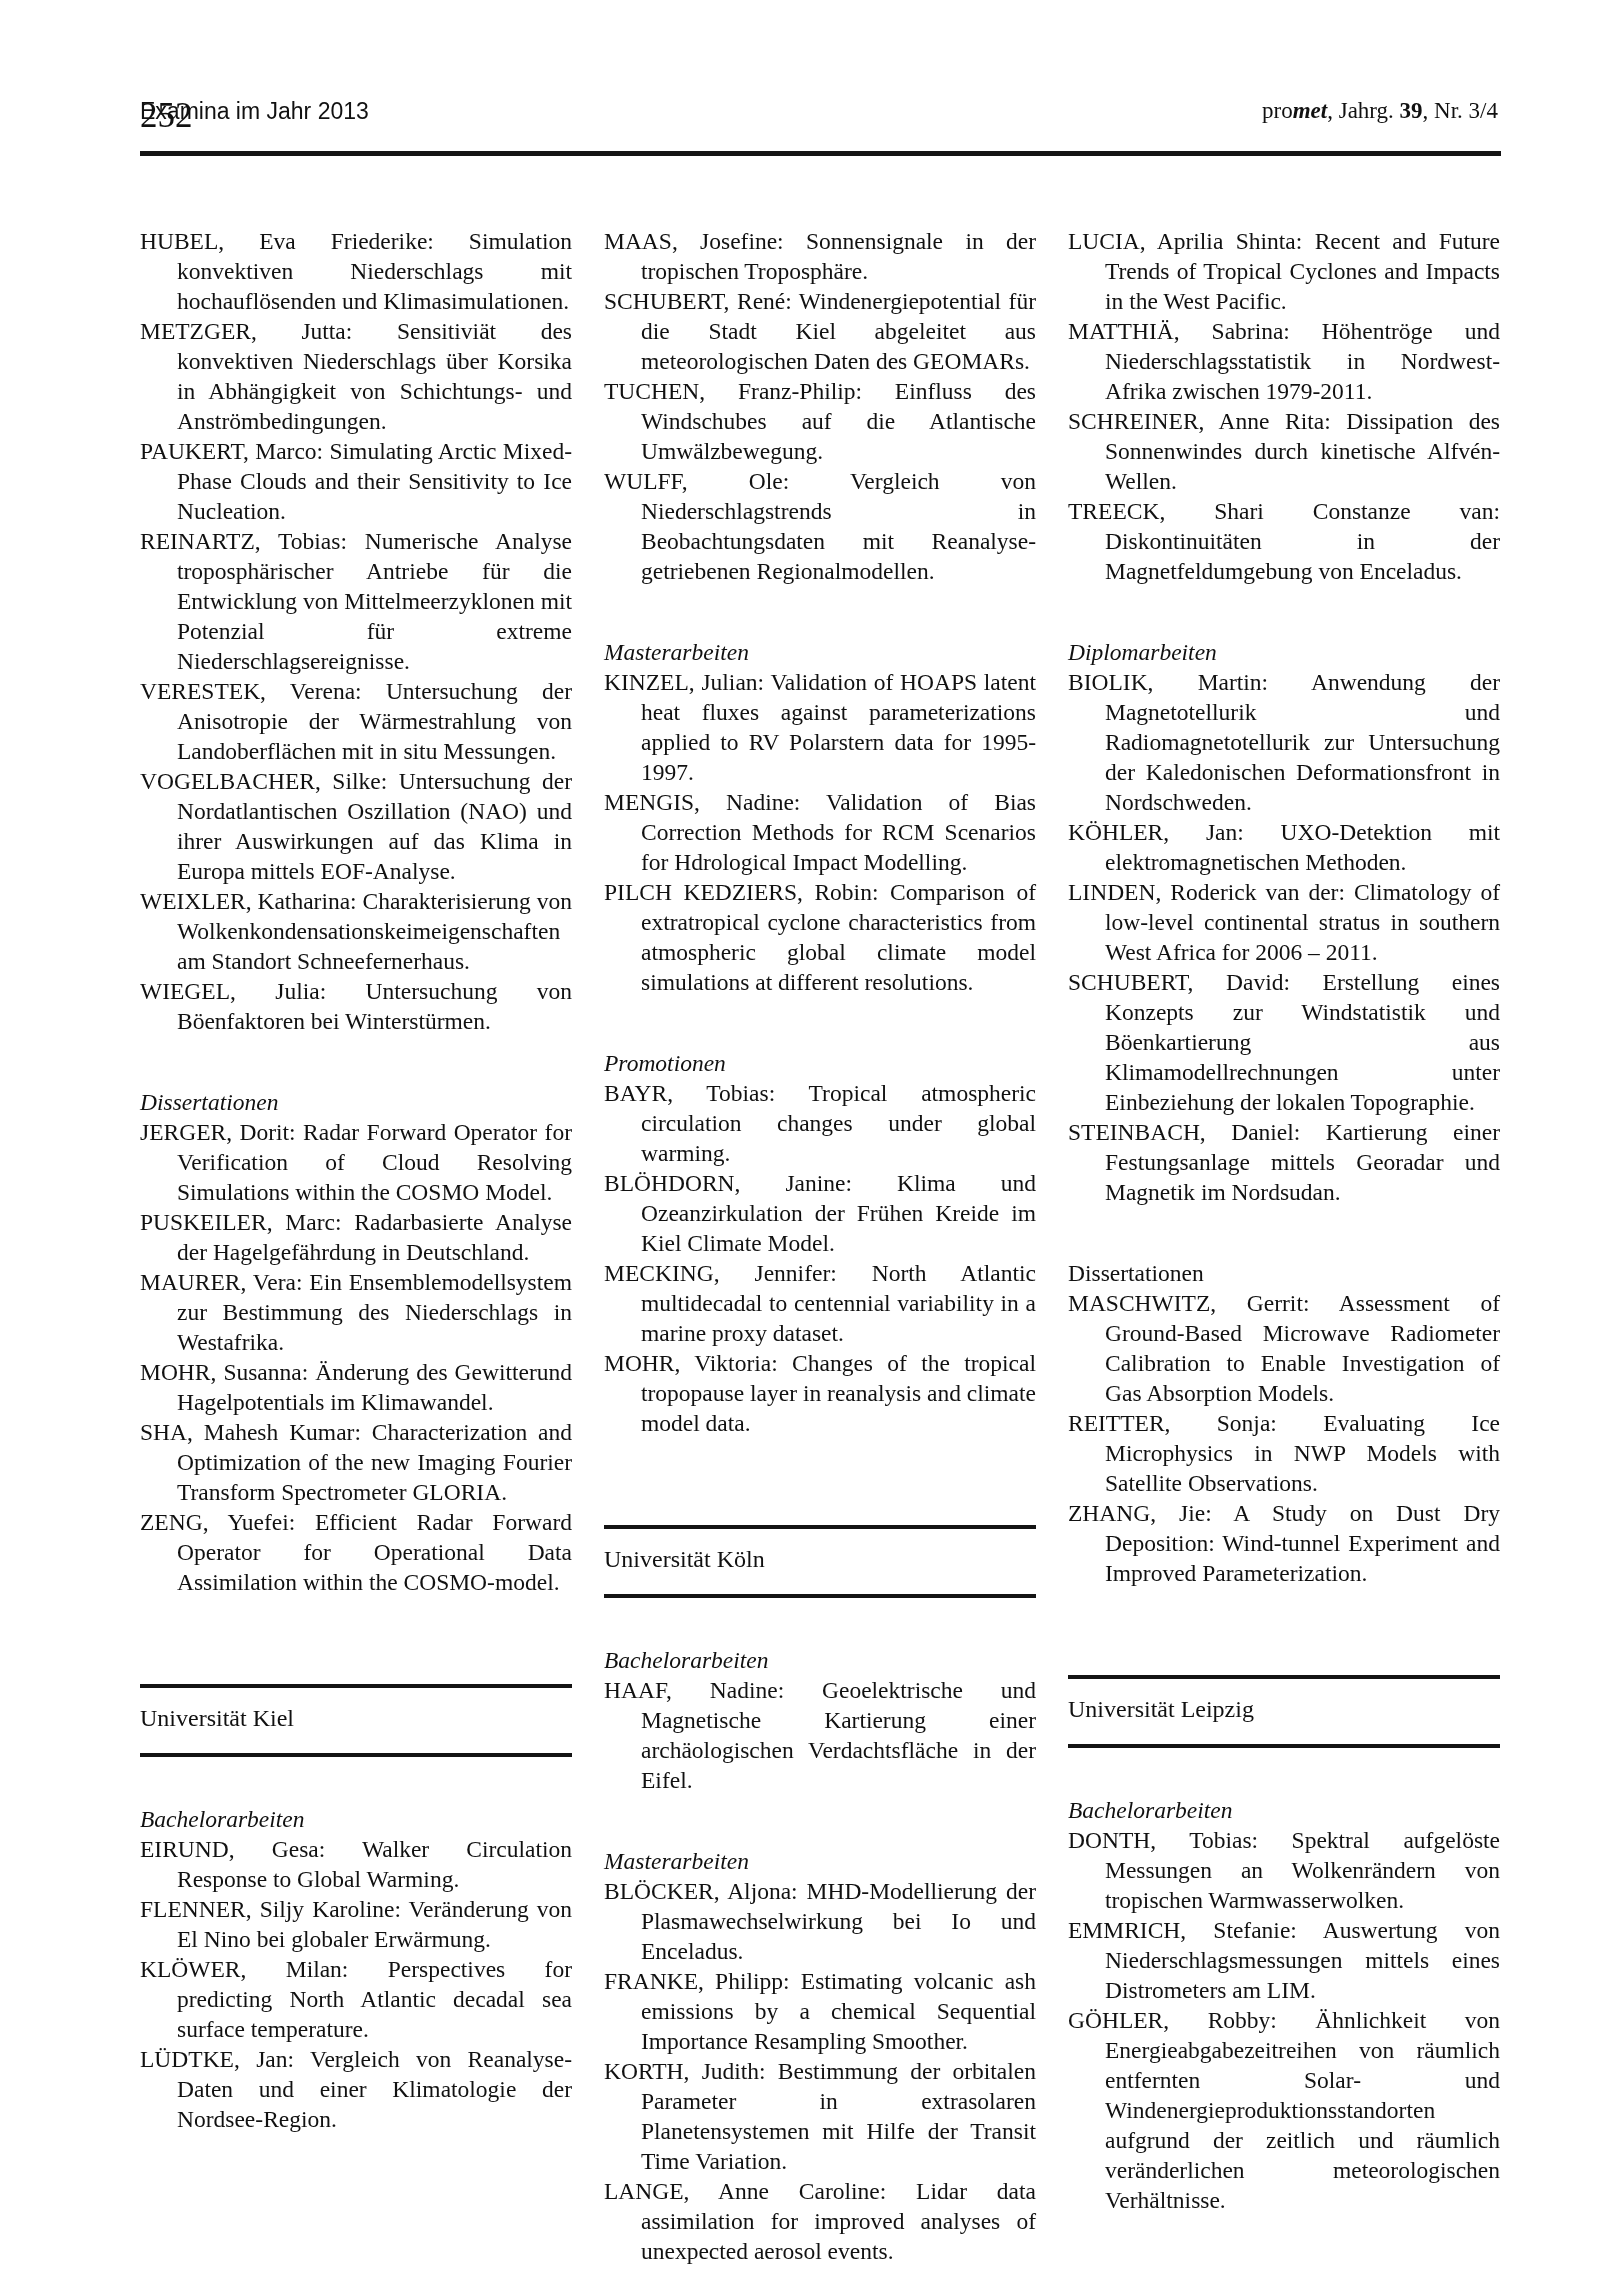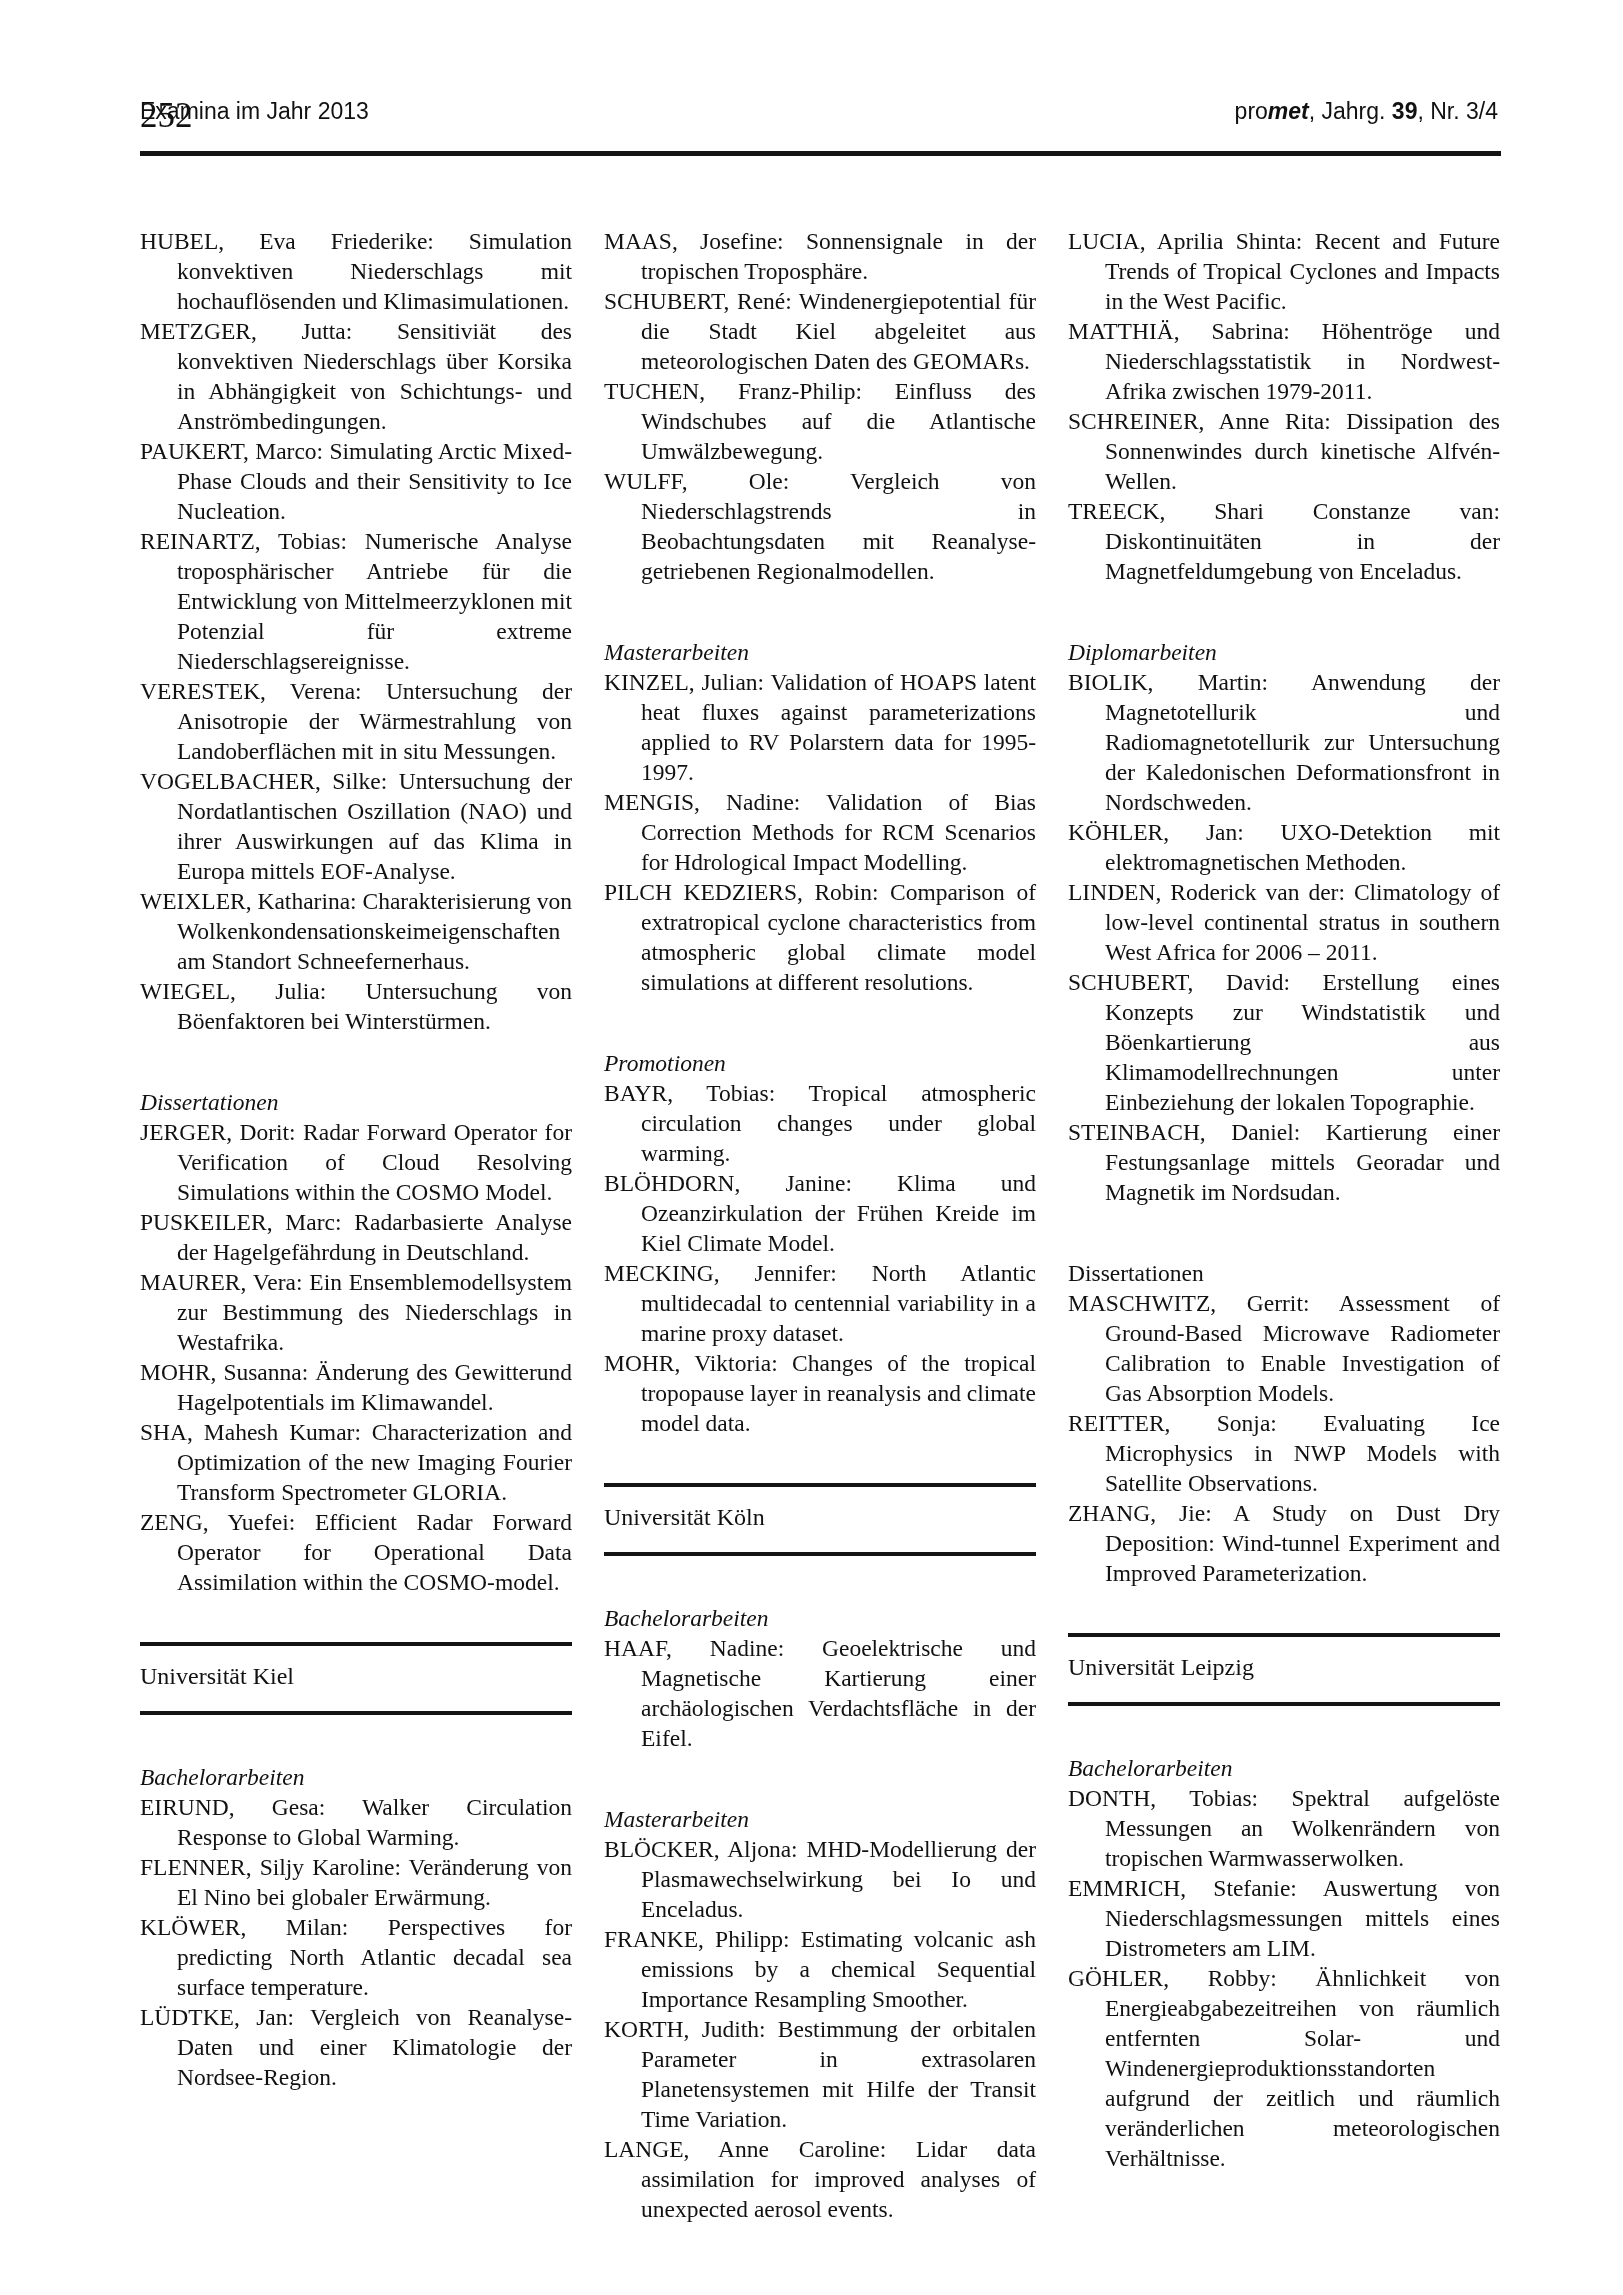--- a/index.html
+++ b/index.html
@@ -6,41 +6,41 @@
   body{
     width:1624px;height:2295px;position:relative;
     font-family:"Liberation Serif", serif;color:#111;
     -webkit-font-smoothing:antialiased;
   }
   
   .hdr{position:absolute;top:96px;left:140px;right:126px;height:32px;}
   .pagenum{position:absolute;left:0;top:0;font-size:35px;font-family:"Liberation Serif",serif;}
   .htitle{position:absolute;left:0;right:0;top:2.4px;text-align:left;font-size:23px;
           font-family:"Liberation Sans",sans-serif;}
-  .hjournal{position:absolute;right:0;top:2.4px;font-size:23px;font-family:Liberation Sans, sans-serif;}
+  .hjournal{position:absolute;right:0;top:2.4px;font-size:23px;font-family:Liberation Serif, serif;}
   .hjournal .met{font-weight:bold;font-style:italic;}
   .hjournal .vol{font-weight:bold;}
   .toprule{position:absolute;top:151px;left:140px;right:123px;height:4.9px;background:#141414;}
   
   .columns{
     position:absolute;top:226px;left:140px;width:1361px;
     display:flex;gap:32px;align-items:flex-start;
   }
   .col{width:432px;flex:0 0 432px;}
   .entry{
     font-size:23.5px;line-height:30px;text-align:justify;
     padding-left:37px;text-indent:-37px;
   }
   .heading{
     font-size:23.5px;line-height:30px;margin-top:51px;
   }
   .heading.italic{font-style:italic;}
   .heading.roman{font-style:normal;}
   .university{
-    margin-top:45px;margin-bottom:47px;
+    margin-top:87px;margin-bottom:47px;
     border-top:4px solid #141414;border-bottom:4px solid #141414;
     padding:16px 0 19.5px 0;
   }
   .univ-inner{font-size:24px;line-height:29px;}
 </style>
 </head>
 <body>
 
 <div class="hdr">
   <div class="pagenum">252</div>

